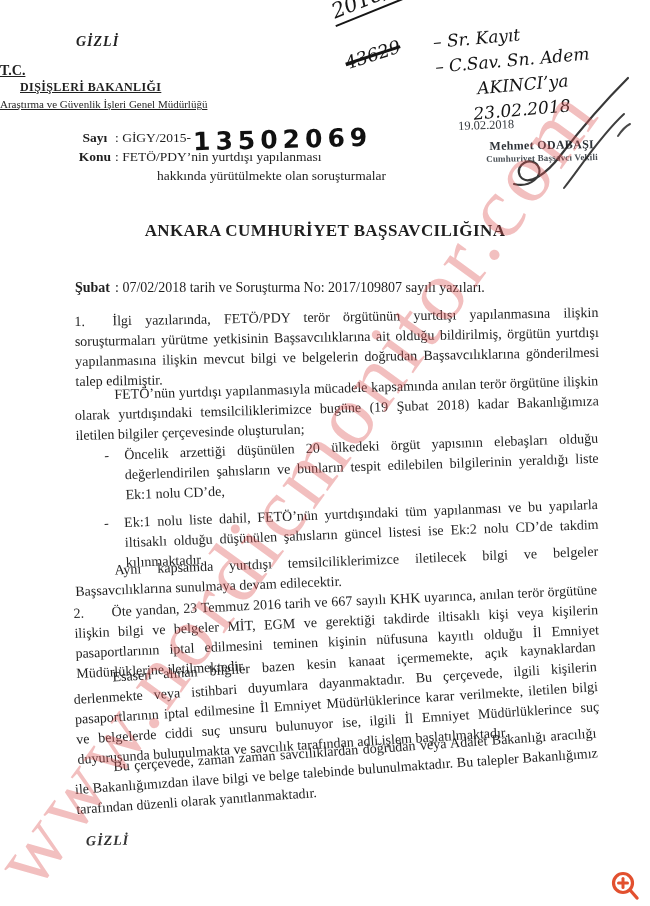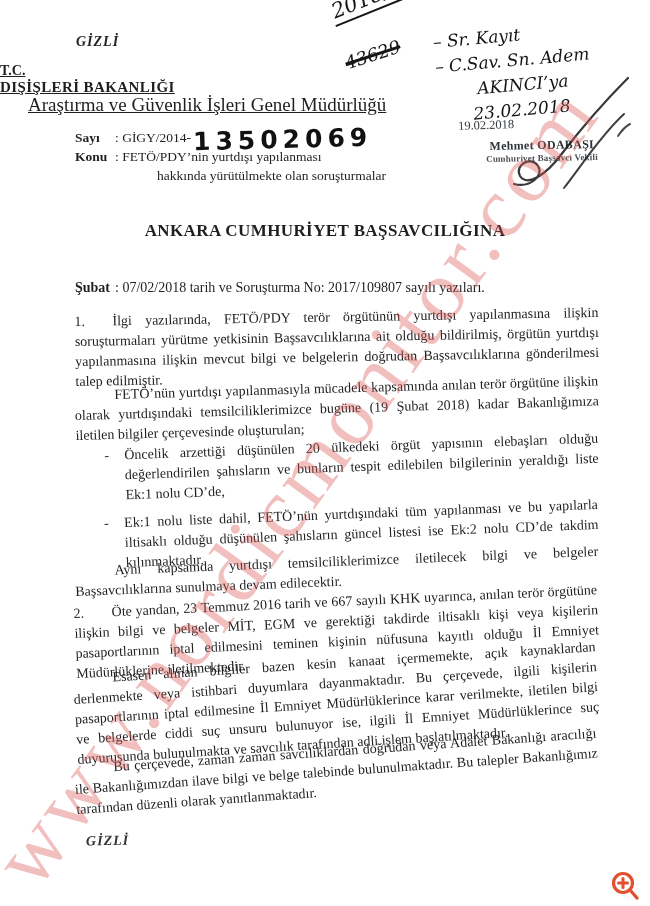--- a/index.html
+++ b/index.html
@@ -10,26 +10,26 @@
     color:#1f1f1f;
   }
   .abs{position:absolute;}
   
   .gizli{font-weight:bold;font-size:14px;letter-spacing:1px;color:#222;font-style:italic;}
   .gizli-top{left:76px;top:34px;}
   .gizli-bottom{left:86px;top:833px;transform:rotate(-1deg);color:#333;}
   
   .letterhead{left:0;right:0;top:62px;text-align:left;line-height:17px;text-decoration:underline;}
   .lh-tc{font-weight:bold;font-size:14px;}
-  .lh-ministry{font-weight:bold;font-size:15px;letter-spacing:.4px;}
-  .lh-dept{font-size:19px;margin-left:28px;}
+  .lh-ministry{font-weight:bold;font-size:12px;letter-spacing:.4px;padding-left:20px;}
+  .lh-dept{font-size:11px;}
   
   .meta{left:75px;top:128px;font-size:13.5px;line-height:19px;width:360px;}
   .meta-row{position:relative;}
-  .meta-label{font-weight:bold;display:inline-block;width:40px;}
+  .meta-label{font-weight:bold;display:inline-block;width:40px;text-align:center;}
   .hand-number{
     font-family:"DejaVu Sans",sans-serif;font-weight:600;
     font-size:25px;letter-spacing:5px;color:#111;
     display:inline-block;transform:rotate(-1.5deg) translateY(2px);
     vertical-align:-4px;margin-left:2px;
   }
   .konu2{margin-left:82px;}
   
   .docket{left:326px;top:2px;transform:rotate(-22deg);transform-origin:left top;
     font-family:"DejaVu Serif",serif;font-style:italic;font-size:21px;color:#161616;
@@ -97,21 +97,21 @@
   </div>
 
   <div class="abs letterhead">
     <div class="lh-tc">T.C.</div>
     <div class="lh-ministry">DIŞİŞLERİ BAKANLIĞI</div>
     <div class="lh-dept">Araştırma ve Güvenlik İşleri Genel Müdürlüğü</div>
   </div>
 
   <div class="abs meta">
     <div class="meta-row">
-      <span class="meta-label">Sayı</span><span>: GİGY/2014-</span><span class="hand-number">13502069</span>
+      <span class="meta-label">Sayı</span><span>: GİGY/2015-</span><span class="hand-number">13502069</span>
     </div>
     <div class="meta-row">
       <span class="meta-label">Konu</span><span>: FETÖ/PDY’nin yurtdışı yapılanması</span>
     </div>
     <div class="konu2">hakkında yürütülmekte olan soruşturmalar</div>
   </div>
 
   <div class="abs recv-date">19.02.2018</div>
   <div class="abs stamp">
     <div class="stamp-name">Mehmet ODABAŞI</div>

